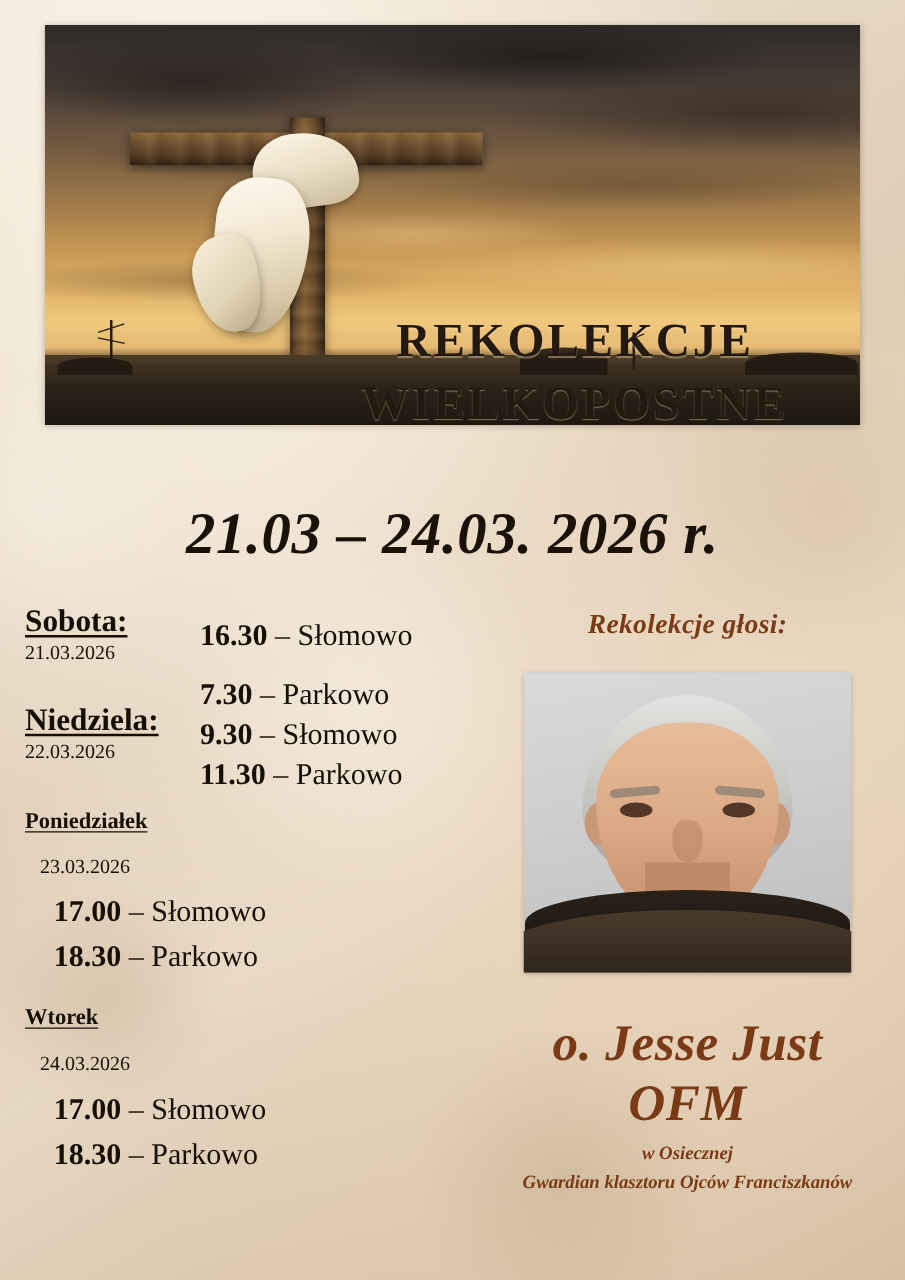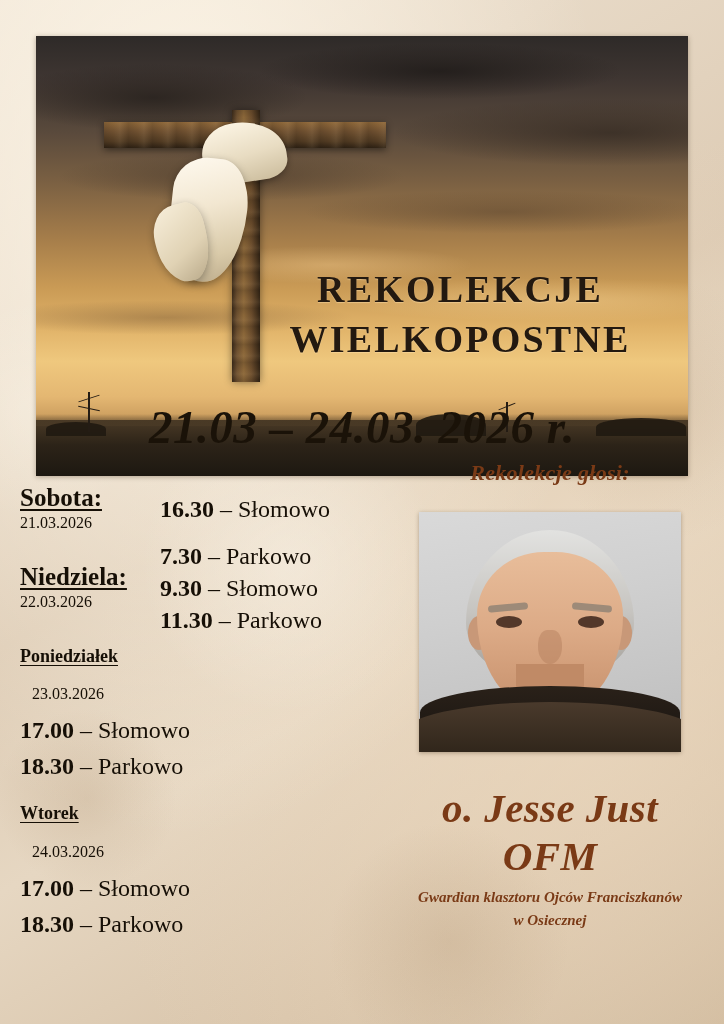--- a/index.html
+++ b/index.html
@@ -41,23 +41,23 @@
     position: relative;
     z-index: 2;
     width: 100%;
     height: 100%;
   }
 
   
   .hero {
     position: absolute;
     left: 36px;
-    top: 36px;
+    top: 20px;
     width: 652px;
-    height: 440px;
+    height: 320px;
     overflow: hidden;
     box-shadow: 0 1px 5px rgba(60,40,20,0.35);
   }
   .sky {
     position: absolute;
     inset: 0;
     background:
       linear-gradient(180deg,
         #2e2a28 0%,
         #3f3632 10%,
@@ -255,28 +255,28 @@
   .time-row .hh {
     font-weight: bold;
   }
   .time-row .place {
     font-weight: normal;
   }
 
   
   .day-block.wide .day-name { font-size: 18px; }
   .day-block.wide .day-date { font-size: 16px; padding-left: 12px; margin-top: 16px; }
-  .day-block.wide .times-wide { margin-top: 6px; }
+  .day-block.wide .times-wide { margin-top: 6px; margin-left: 23px; }
   .day-block.wide .times-wide .time-row { font-size: 24px; line-height: 1.5; }
 
   
   .preacher {
     position: absolute;
     left: 400px;
-    top: 460px;
+    top: 486px;
     width: 300px;
     text-align: center;
     color: #6b2f12;
   }
   .preacher-kicker {
     font-family: "Liberation Serif", serif;
     font-style: italic;
     font-weight: bold;
     font-size: 22px;
     color: #7a3a16;
@@ -526,19 +526,19 @@
         <div class="pf-eye-r"></div>
         <div class="pf-nose"></div>
         <div class="pf-mouth"></div>
         <div class="pf-neck"></div>
         <div class="pf-collar"></div>
         <div class="pf-shoulders"></div>
       </div>
 
       <div class="preacher-name">o. Jesse Just OFM</div>
       <div class="preacher-role">
+        <div>w Osiecznej</div>
         <div>Gwardian klasztoru Ojców Franciszkanów</div>
-        <div>w Osiecznej</div>
       </div>
     </div>
 
   </div>
 </div>
 
 </body></html>

